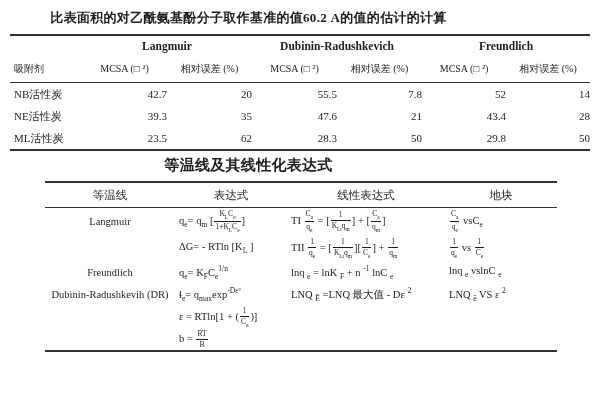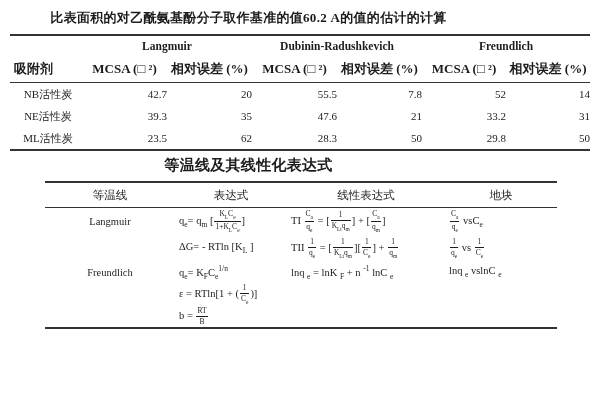--- a/index.html
+++ b/index.html
@@ -23,24 +23,24 @@
 
   
   table{border-collapse:collapse;table-layout:fixed;}
   .t1{
     width:580px;margin:7px 10px 0 10px;
     border-top:2px solid #333;border-bottom:2px solid #333;
     font-size:11px;
   }
   .t1 th,.t1 td{padding:0;font-weight:normal;}
   .t1 .grp th{font-weight:bold;height:19px;text-align:center;font-size:11.5px;}
-  .t1 .sub th{font-weight:bold;height:27px;text-align:center;border-bottom:1.5px solid #333;font-size:13px;margin-left:41px;}
+  .t1 .sub th{font-weight:normal;height:27px;text-align:center;border-bottom:1.5px solid #333;font-size:10px;margin-left:41px;}
   .t1 .sub th:first-child{text-align:left;padding-left:4px;}
   .t1 tbody td{height:22px;text-align:right;}
-  .t1 tbody td.rowname{text-align:center;padding-left:4px;margin-top:16px;}
+  .t1 tbody td.rowname{text-align:left;padding-left:4px;margin-top:16px;}
 
   
   .t2{
     width:512px;margin:6px 0 0 45px;
     border-top:2px solid #333;border-bottom:2px solid #333;
     font-size:10.5px;
   }
   .t2 th{
     font-weight:normal;height:22px;text-align:center;
     border-bottom:1.5px solid #333;font-size:11.5px;
@@ -106,22 +106,22 @@
         <td>7.8</td>
         <td>52</td>
         <td>14</td>
       </tr>
       <tr>
         <td class="rowname">NE活性炭</td>
         <td>39.3</td>
         <td>35</td>
         <td>47.6</td>
         <td>21</td>
-        <td>33.2</td>
-        <td>31</td>
+        <td>43.4</td>
+        <td>28</td>
       </tr>
       <tr>
         <td class="rowname">ML活性炭</td>
         <td>23.5</td>
         <td>62</td>
         <td>28.3</td>
         <td>50</td>
         <td>29.8</td>
         <td>50</td>
       </tr>
@@ -158,20 +158,26 @@
         <td class="li">TII <span class="f"><span class="n">1</span><span class="d">q<sub>e</sub></span></span> = [<span class="f"><span class="n">1</span><span class="d">K<sub>Lt</sub>q<sub>m</sub></span></span>][<span class="f"><span class="n">1</span><span class="d">C<sub>e</sub></span></span>] + <span class="f"><span class="n">1</span><span class="d">q<sub>m</sub></span></span></td>
         <td class="pl"><span class="f"><span class="n">1</span><span class="d">q<sub>e</sub></span></span> vs <span class="f"><span class="n">1</span><span class="d">C<sub>e</sub></span></span></td>
       </tr>
       <tr class="h21">
         <td class="iso">Freundlich</td>
         <td class="ex">q<sub>e</sub>= K<sub>F</sub>C<sub>e</sub><sup>1/n</sup></td>
         <td class="li">lnq <sub>e</sub> = lnK <sub>F</sub> + n <sup>-1</sup> lnC <sub>e</sub></td>
         <td class="pl">lnq <sub>e</sub> vslnC <sub>e</sub></td>
       </tr>
       <tr class="h23">
+        <td class="iso">Dubinin-Radushkevih (DR)</td>
+        <td class="ex">ɬ<sub>e</sub>= q<sub>max</sub>exp<sup>-Dε²</sup></td>
+        <td class="li">LNQ <sub>Ē</sub> =LNQ 最大值 - Dε <sup>2</sup></td>
+        <td class="pl">LNQ <sub>ē</sub> VS ε <sup>2</sup></td>
+      </tr>
+      <tr class="h23">
         <td class="iso"></td>
         <td class="ex">ε = RTln[1 + (<span class="f"><span class="n">1</span><span class="d">C<sub>e</sub></span></span>)]</td>
         <td class="li"></td>
         <td class="pl"></td>
       </tr>
       <tr class="h18">
         <td class="iso"></td>
         <td class="ex">b = <span class="f"><span class="n">RT</span><span class="d">B</span></span></td>
         <td class="li"></td>
         <td class="pl"></td>

